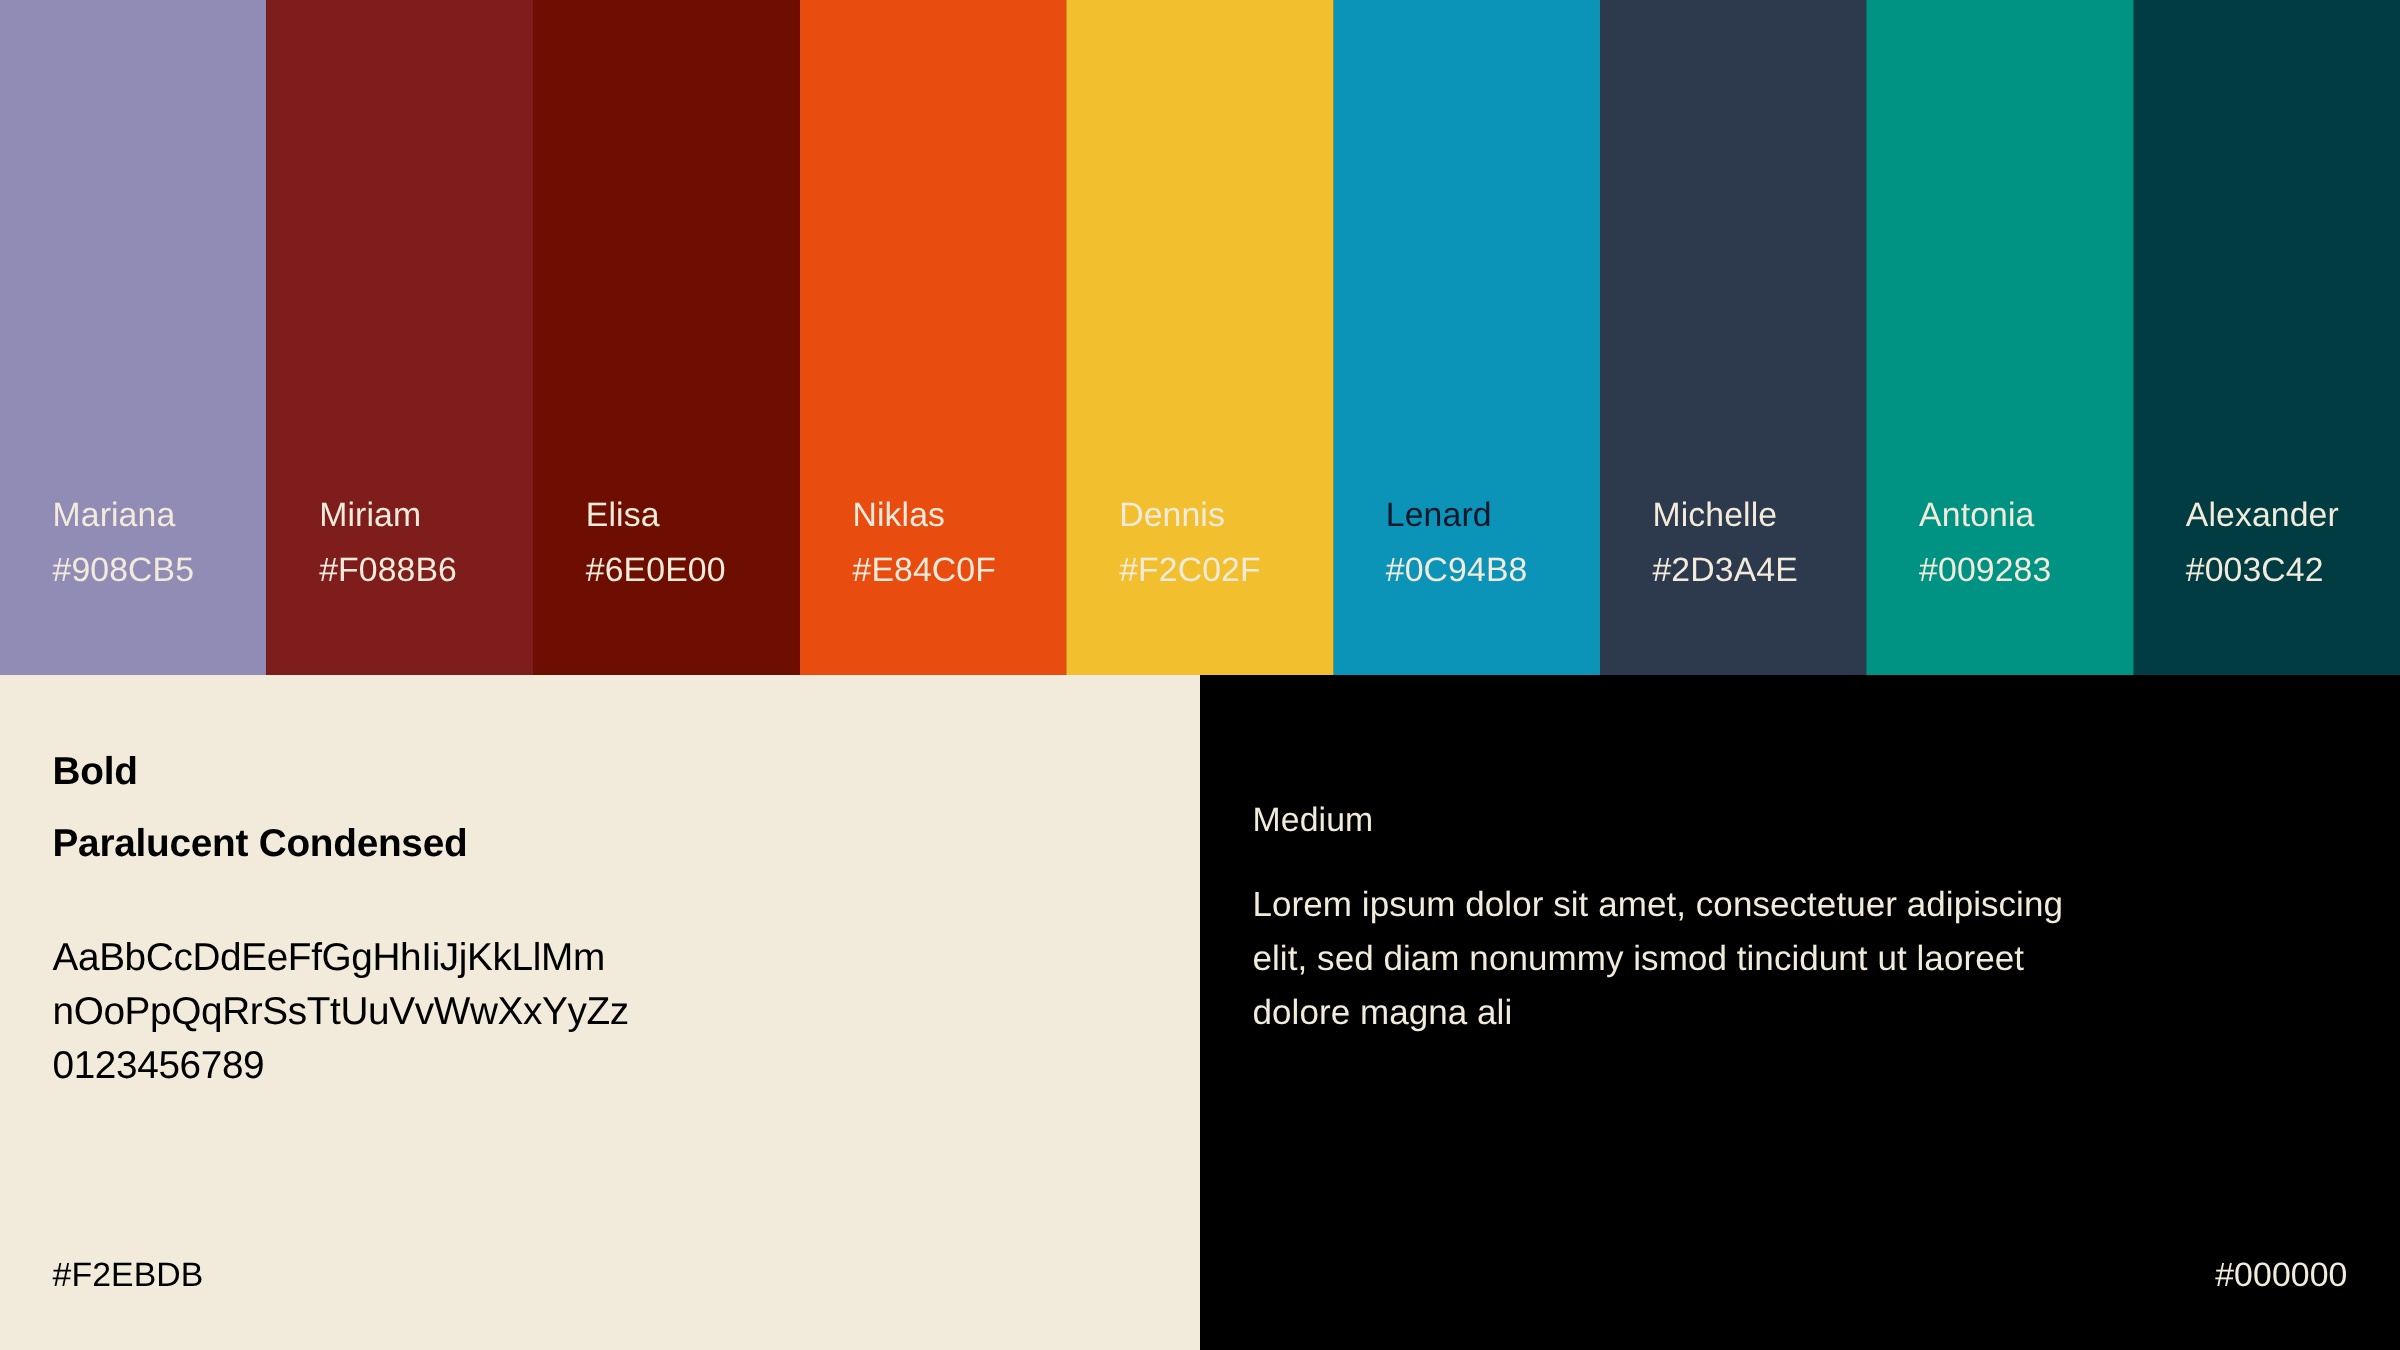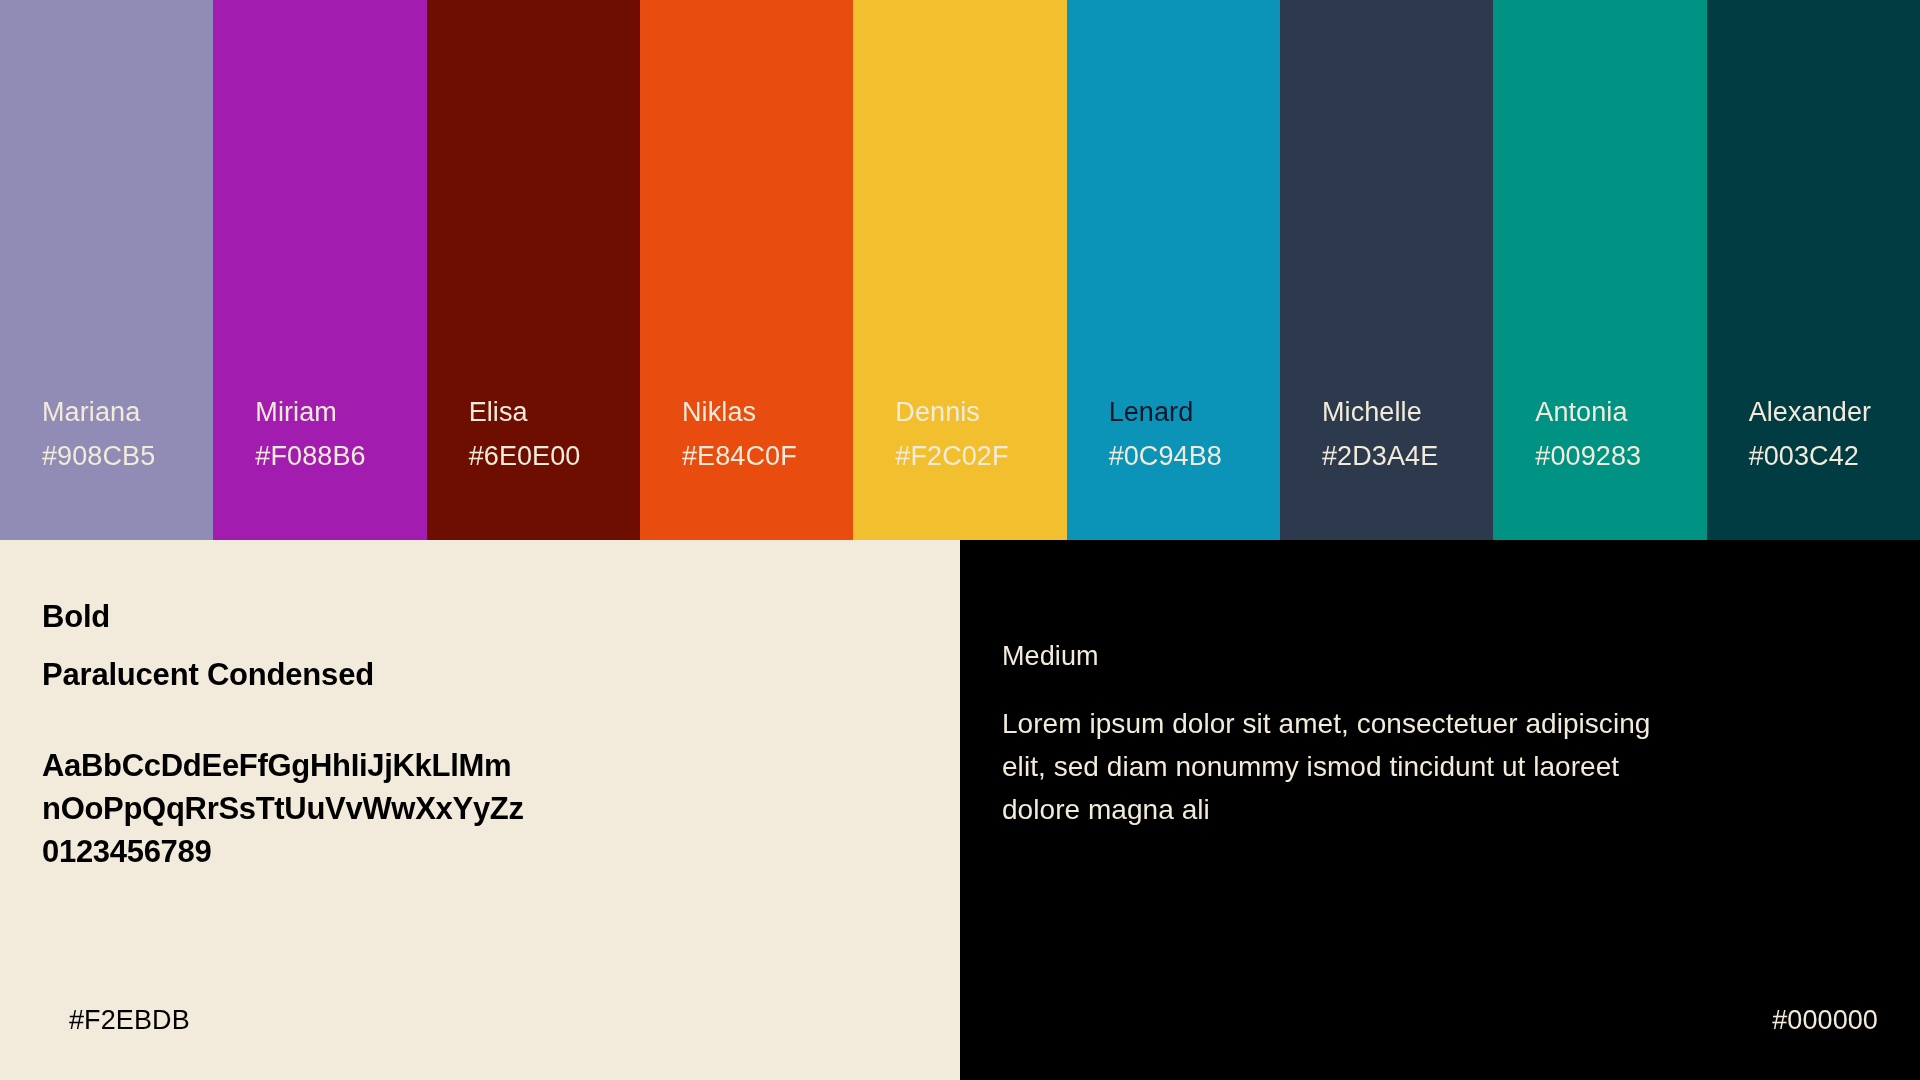--- a/index.html
+++ b/index.html
@@ -76,21 +76,21 @@
     line-height: 58px;
     letter-spacing: -0.2px;
   }
 
   .specimen {
     margin-top: 40px;
   }
 
   .specimen-line {
     font-size: 31px;
-    font-weight: bold;
+    font-weight: normal;
     line-height: 43px;
     letter-spacing: -0.3px;
     white-space: nowrap;
   }
 
   
   #panel-dark {
     background: #000000;
     color: #F2EBDB;
     padding: 96px 0 0 42px;
@@ -110,21 +110,20 @@
     max-width: 700px;
   }
 
   
   .panel-hex {
     position: absolute;
     bottom: 43px;
     font-size: 27px;
     line-height: 34px;
     letter-spacing: 0.1px;
-    margin-left: 27px;
   }
 
   #panel-light .panel-hex {
     left: 42px;
   }
 
   #panel-dark .panel-hex {
     right: 42px;
   }
 </style>
@@ -133,21 +132,21 @@
 
 <div id="page">
 
   <div id="swatch-strip">
 
     <div class="swatch" style="background:#908CB5">
       <div class="swatch-name" style="color:#F2EBDB">Mariana</div>
       <div class="swatch-hex" style="color:#F2EBDB">#908CB5</div>
     </div>
 
-    <div class="swatch" style="background:#a21caf">
+    <div class="swatch" style="background:#7f1d1d">
       <div class="swatch-name" style="color:#F2EBDB">Miriam</div>
       <div class="swatch-hex" style="color:#F2EBDB">#F088B6</div>
     </div>
 
     <div class="swatch" style="background:#6E0E00">
       <div class="swatch-name" style="color:#F2EBDB">Elisa</div>
       <div class="swatch-hex" style="color:#F2EBDB">#6E0E00</div>
     </div>
 
     <div class="swatch" style="background:#E84C0F">

